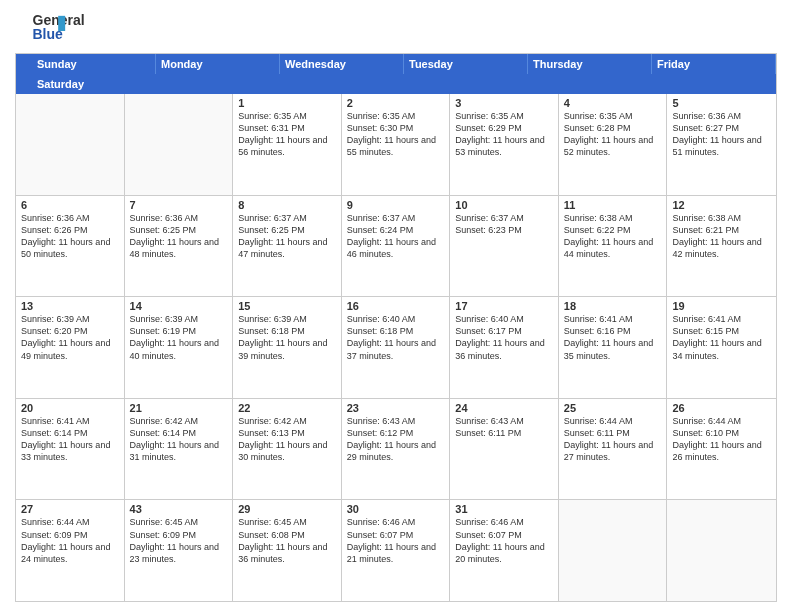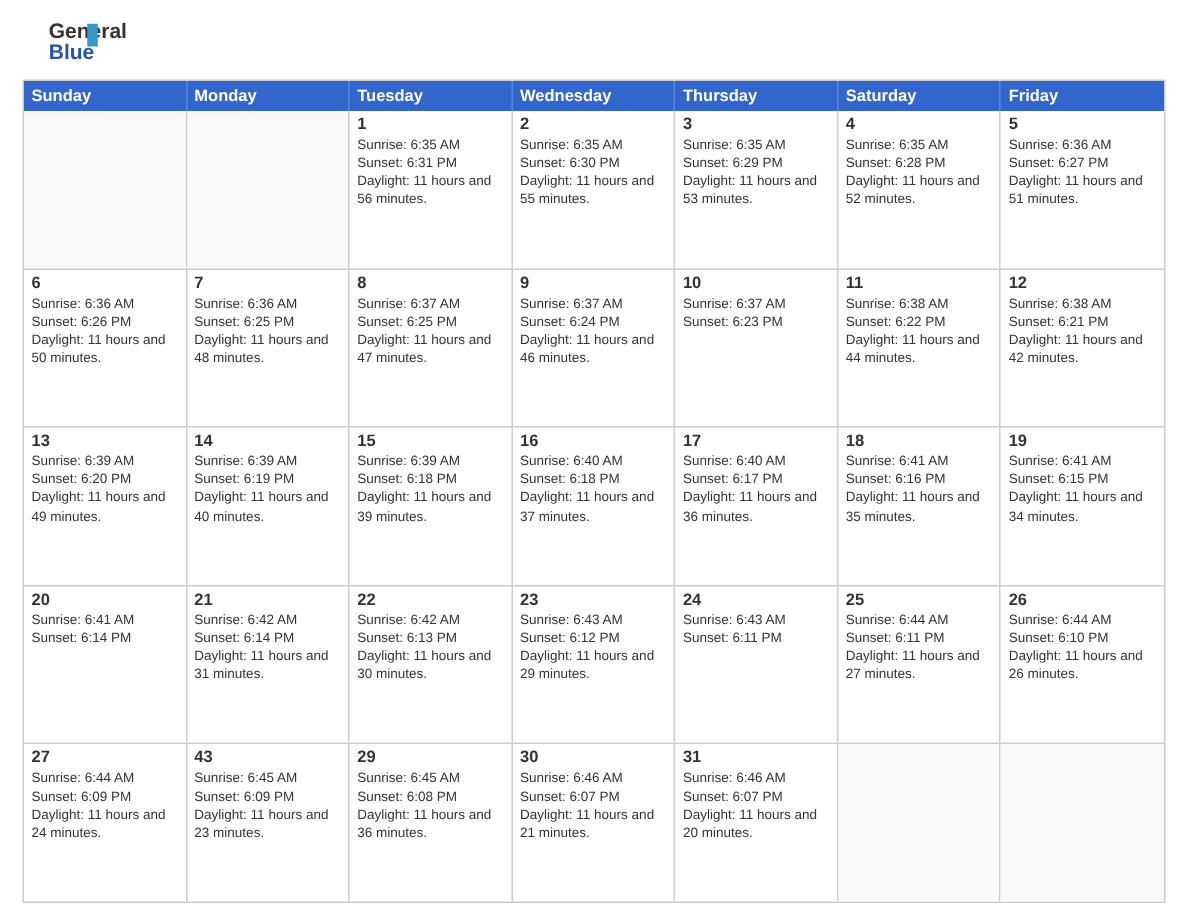--- a/index.html
+++ b/index.html
@@ -45,22 +45,23 @@
       color: #555;
     }
     .calendar {
       flex: 1;
       display: flex;
       flex-direction: column;
       border: 1px solid #ccc;
     }
     .cal-header-row {
       display: grid;
-      grid-template-columns: repeat(7, 1fr);
+      grid-template-columns: repeat(6, 1fr);
       background: #3366cc;
+      padding-left: 16px;
     }
     .cal-header-cell {
       color: #fff;
       font-size: 11px;
       font-weight: bold;
       padding: 4px 5px;
       text-align: left;
       border-right: 1px solid #5588dd;
     }
     .cal-header-cell:last-child { border-right: none; }
@@ -113,25 +114,25 @@
     <div class="title-block">
       <div class="month-title"></div>
       <div class="subtitle"></div>
     </div>
   </div>
 
   <div class="calendar">
     <div class="cal-header-row">
     <div class="cal-header-cell">Sunday</div>
         <div class="cal-header-cell">Monday</div>
+        <div class="cal-header-cell">Wednesday</div>
         <div class="cal-header-cell">Tuesday</div>
-        <div class="cal-header-cell">Wednesday</div>
         <div class="cal-header-cell">Thursday</div>
+        <div class="cal-header-cell">Friday</div>
         <div class="cal-header-cell">Saturday</div>
-        <div class="cal-header-cell">Friday</div>
       </div>
     <div class="cal-body">
     <div class="cal-row">
           <div class="cal-cell empty"></div>
           <div class="cal-cell empty"></div>
           <div class="cal-cell">
             <div class="day-num">1</div>
             <div class="cell-line">Sunrise: 6:35 AM</div>
             <div class="cell-line">Sunset: 6:31 PM</div>
             <div class="cell-line">Daylight: 11 hours and 56 minutes.</div>
@@ -246,20 +247,21 @@
             <div class="cell-line">Sunrise: 6:41 AM</div>
             <div class="cell-line">Sunset: 6:15 PM</div>
             <div class="cell-line">Daylight: 11 hours and 34 minutes.</div>
           </div>
         </div>
         <div class="cal-row">
           <div class="cal-cell">
             <div class="day-num">20</div>
             <div class="cell-line">Sunrise: 6:41 AM</div>
             <div class="cell-line">Sunset: 6:14 PM</div>
+            <div class="cell-line">Daylight: 11 hours and 33 minutes.</div>
           </div>
           <div class="cal-cell">
             <div class="day-num">21</div>
             <div class="cell-line">Sunrise: 6:42 AM</div>
             <div class="cell-line">Sunset: 6:14 PM</div>
             <div class="cell-line">Daylight: 11 hours and 31 minutes.</div>
           </div>
           <div class="cal-cell">
             <div class="day-num">22</div>
             <div class="cell-line">Sunrise: 6:42 AM</div>

